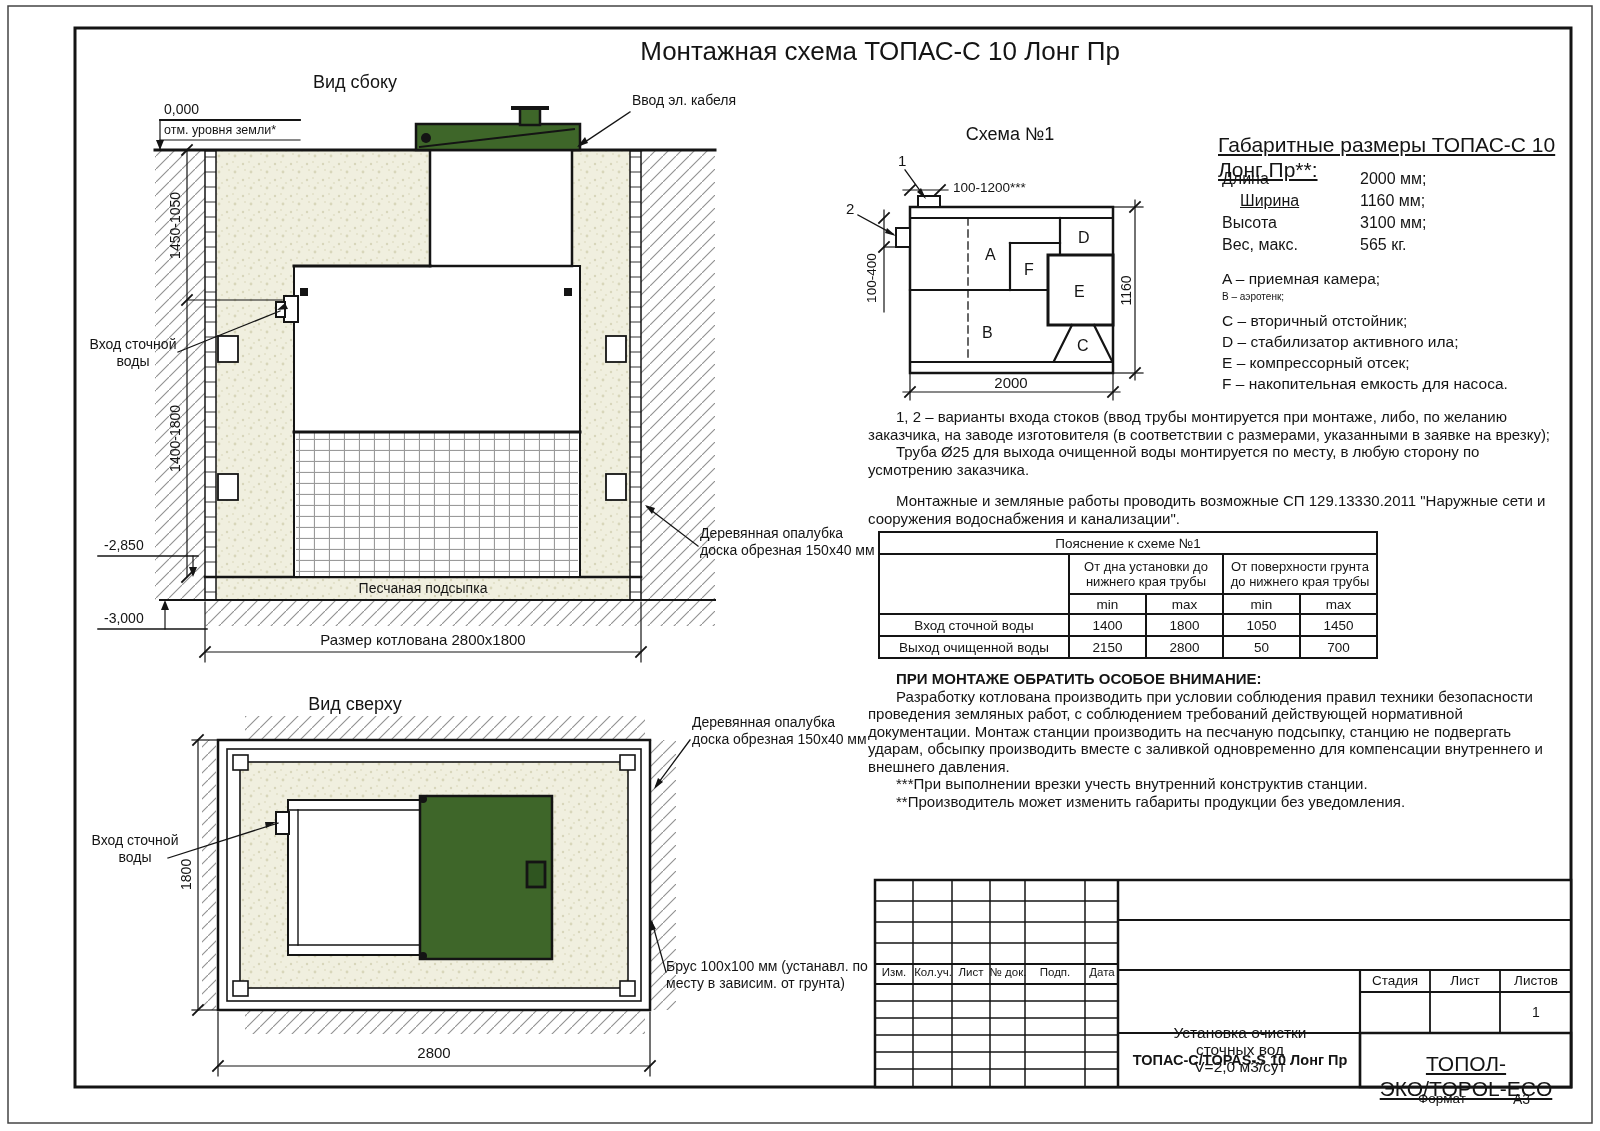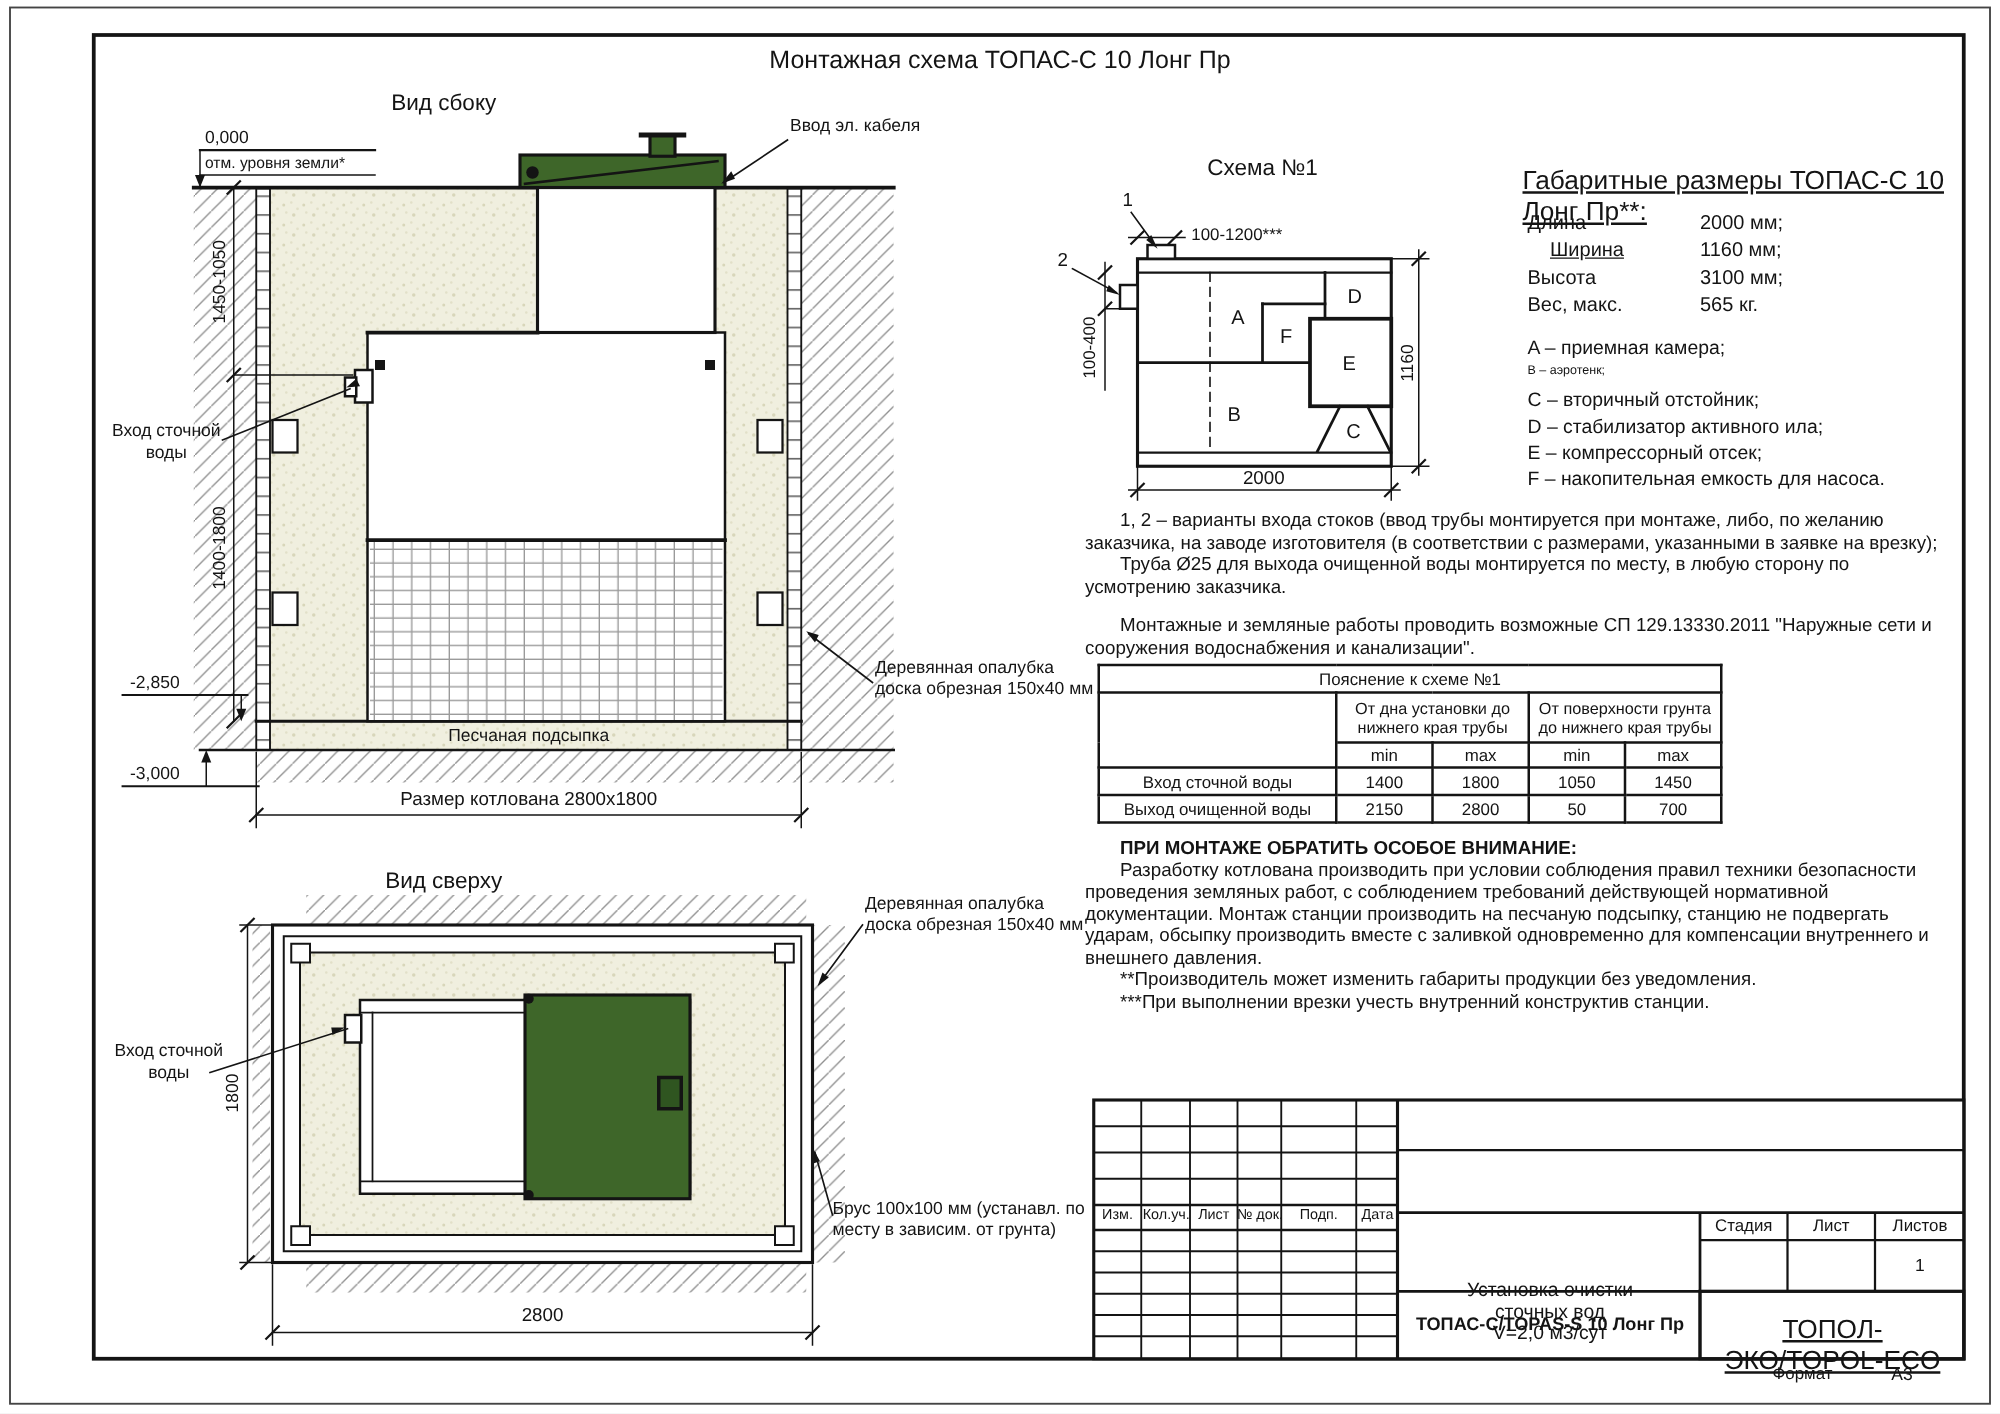--- a/index.html
+++ b/index.html
@@ -3,21 +3,21 @@
 <meta charset="utf-8">
 <style>
   html,body{margin:0;padding:0;background:#e8e8e8;}
   #canvas{position:relative;width:1600px;height:1131px;background:#ffffff;overflow:hidden;
           font-family:"Liberation Sans",sans-serif;color:#141414;}
   svg{position:absolute;left:0;top:0;}
   .lbl{position:absolute;font-size:15px;line-height:1.2;color:#141414;white-space:pre-line;z-index:5;}
   .c{text-align:center;}
   .rot{transform:rotate(-90deg);}
   .s12{font-size:12.5px;} .s13{font-size:13.5px;} .s14{font-size:14px;} .s15{font-size:15px;}
-  .s16{font-size:16px;} .s17{font-size:21px;text-decoration:underline;} .s18{font-size:18px;} .s26{font-size:20px;}
+  .s16{font-size:16px;} .s17{font-size:21px;text-decoration:underline;} .s18{font-size:18px;} .s26{font-size:26px;text-align:right;}
   .b{font-weight:bold;}
   .flow{position:absolute;z-index:5;font-size:15px;line-height:17.5px;}
   .flow p{margin:0;text-indent:28px;}
   .flow p.gap{margin-top:14px;}
   .flow p.gap8{margin-top:9px;}
   .flow p.consump{margin-top:13px;font-weight:bold;text-decoration:underline;}
   table.expl{position:absolute;left:878px;top:531px;z-index:5;border-collapse:collapse;
              border:2.5px solid #141414;font-size:13.5px;color:#141414;}
   table.expl td{border:2px solid #141414;text-align:center;vertical-align:middle;padding:0 3px;}
   td.grp{font-size:13px;line-height:1.18;}
@@ -324,22 +324,22 @@
     <td>2800</td>
     <td>50</td>
     <td>700</td>
   </tr>
 </tbody>
     </table>
 
 <div class="flow" style="left:868px;top:670px;width:696px;">
   <p class="b">ПРИ МОНТАЖЕ ОБРАТИТЬ ОСОБОЕ ВНИМАНИЕ:</p>
   <p>Разработку котлована производить при условии соблюдения правил техники безопасности проведения земляных работ, с соблюдением требований действующей нормативной документации. Монтаж станции производить на песчаную подсыпку, станцию не подвергать ударам, обсыпку производить вместе с заливкой одновременно для компенсации внутреннего и внешнего давления.</p>
+  <p>***При выполнении врезки учесть внутренний конструктив станции.</p>
   <p>**Производитель может изменить габариты продукции без уведомления.</p>
-  <p>***При выполнении врезки учесть внутренний конструктив станции.</p>
 </div>
 
 <div class="lbl c" style="left:869px;top:966px;width:50px;font-size:11.5px;">Изм.</div>
 <div class="lbl c" style="left:908px;top:966px;width:50px;font-size:11.5px;">Кол.уч.</div>
 <div class="lbl c" style="left:946px;top:966px;width:50px;font-size:11.5px;">Лист</div>
 <div class="lbl c" style="left:983px;top:966px;width:50px;font-size:11.5px;">№ док.</div>
 <div class="lbl c" style="left:1030px;top:966px;width:50px;font-size:11.5px;">Подп.</div>
 <div class="lbl c" style="left:1077px;top:966px;width:50px;font-size:11.5px;">Дата</div>
 <div class="lbl c" style="left:1124px;top:1024px;width:232px;font-size:15.5px;line-height:17px;">Установка очистки
 сточных вод

